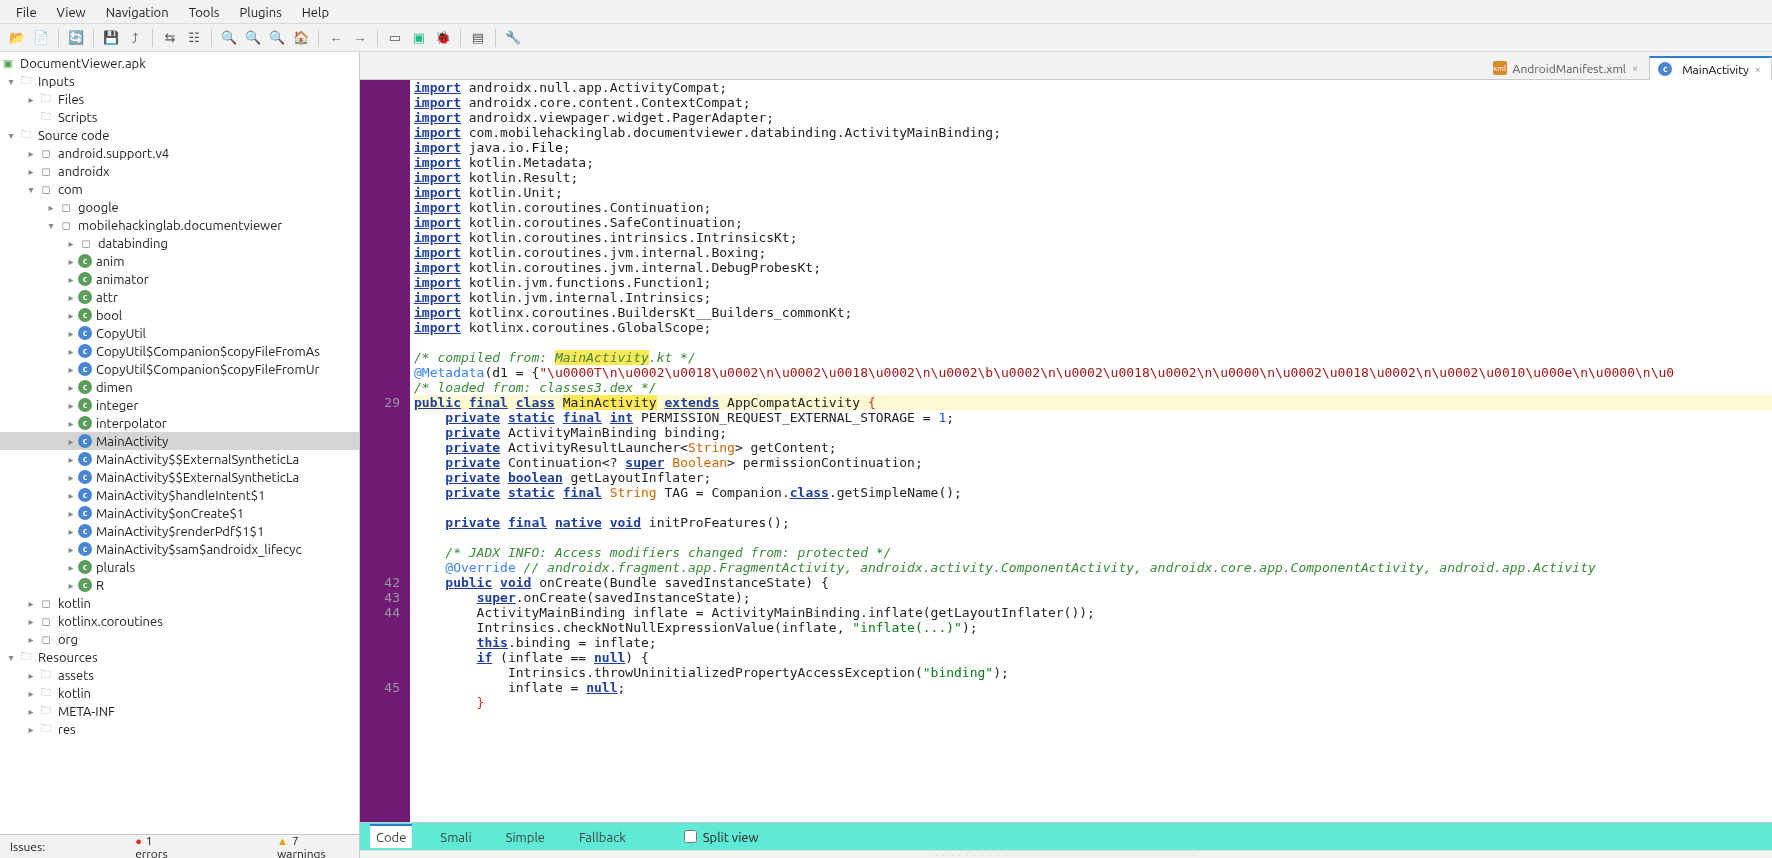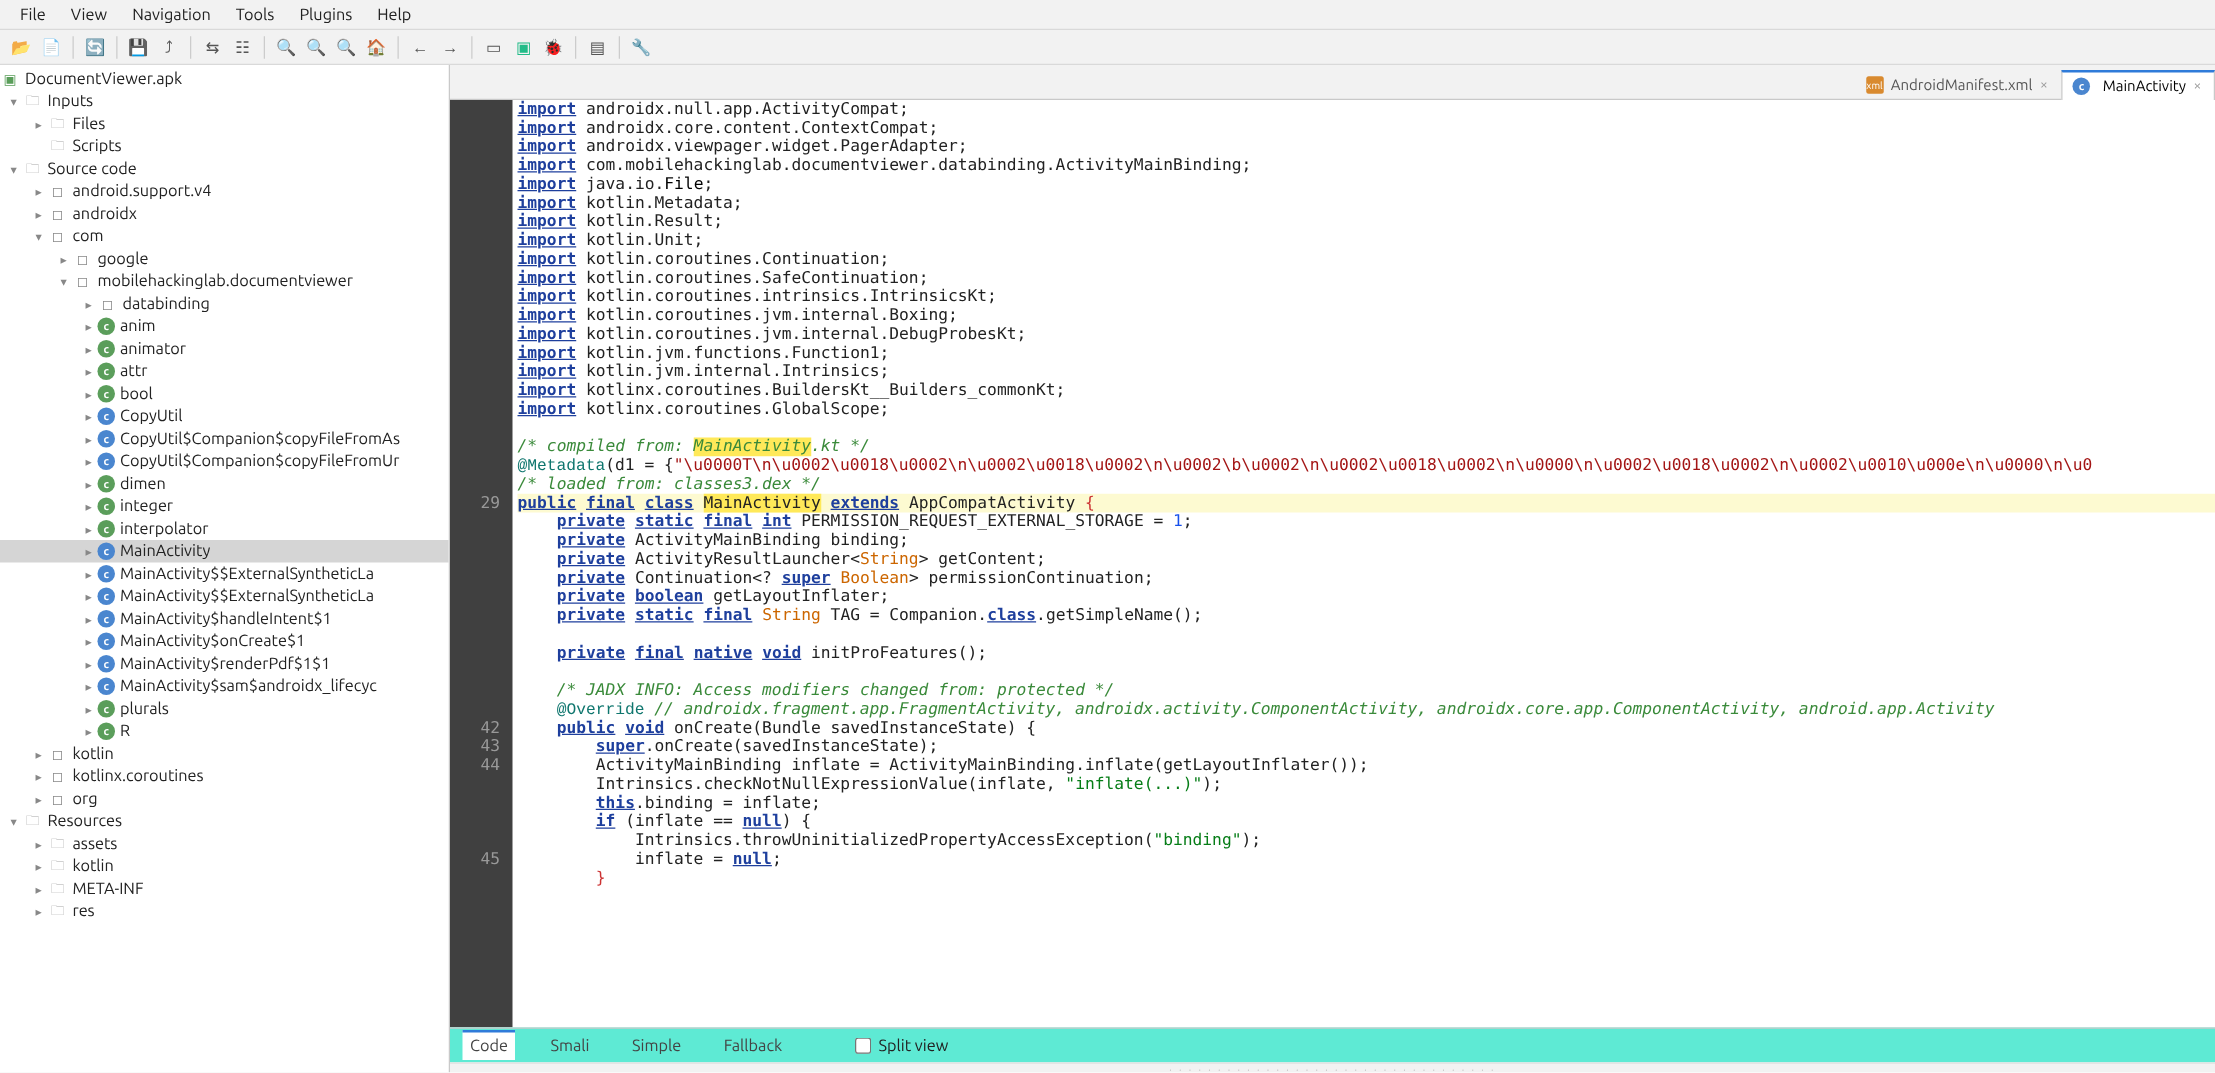--- a/index.html
+++ b/index.html
@@ -142,33 +142,33 @@
   font-family: "DejaVu Sans Mono", Consolas, monospace;
   font-size: 13px;
   line-height: 15px;
   background: #fff;
 }
 .gutter {
   width: 50px;
   text-align: right;
   padding-right: 10px;
   color: #999;
-  background: #404040;
+  background: #701a75;
   user-select: none;
   flex-shrink: 0;
 }
 .code {
   flex: 1;
   white-space: pre;
   padding-left: 4px;
 }
 .kw { color: #1e3f9d; font-weight: bold; text-decoration: underline; }
 .str { color: #067d17; }
 .cmt { color: #3a8a3a; font-style: italic; }
-.ann { color: #0f766e; font-family: Liberation Mono, monospace; }
+.ann { color: #3b82f6; }
 .num { color: #1750eb; }
 .typ { color: #000; }
 .hl { background: #ffe959; }
 .hl-line { background: #fdfad1; display: inline-block; width: 100%; }
 .strred { color: #a31515; }
 .bottombar {
   display: flex; align-items: center;
   height: 28px;
   border-top: 1px solid #c9c9c9;
   background: #5eead4;
@@ -418,20 +418,25 @@
       <div class="tree-row" style="padding-left:24px">
           <span class="arrow">▸</span>
           <span class="ticon fld">🗀</span>
           <span>META-INF</span>
         </div>
       <div class="tree-row" style="padding-left:24px">
           <span class="arrow">▸</span>
           <span class="ticon fld">🗀</span>
           <span>res</span>
         </div>
+    </div>
+    <div class="statusbar-left">
+      <span>Issues:</span>
+      <span><span class="err-ico">●</span><span>1 errors</span></span>
+      <span><span class="warn-ico">▲</span><span>7 warnings</span></span>
     </div>
   </div>
 
   <div class="editor-pane">
     <div class="tabs">
       <div class="tab">
         <span class="ticon-xml">xml</span>
         <span>AndroidManifest.xml</span>
         <span class="tclose">×</span>
       </div>

